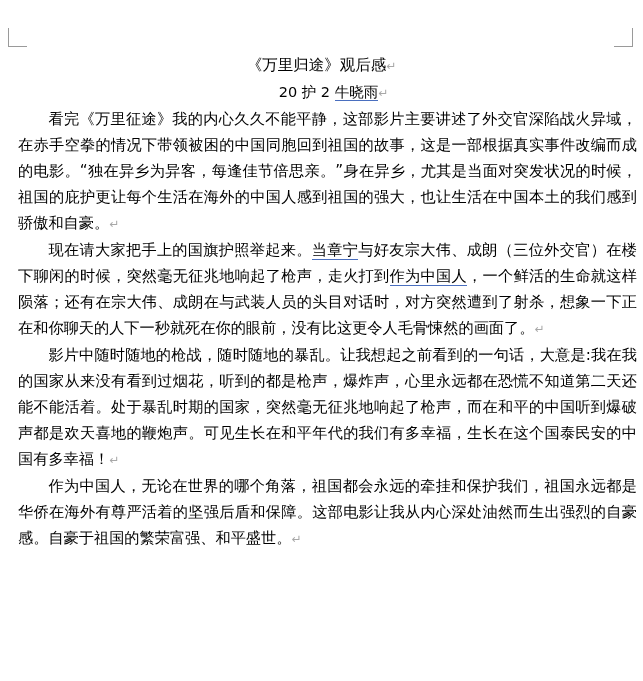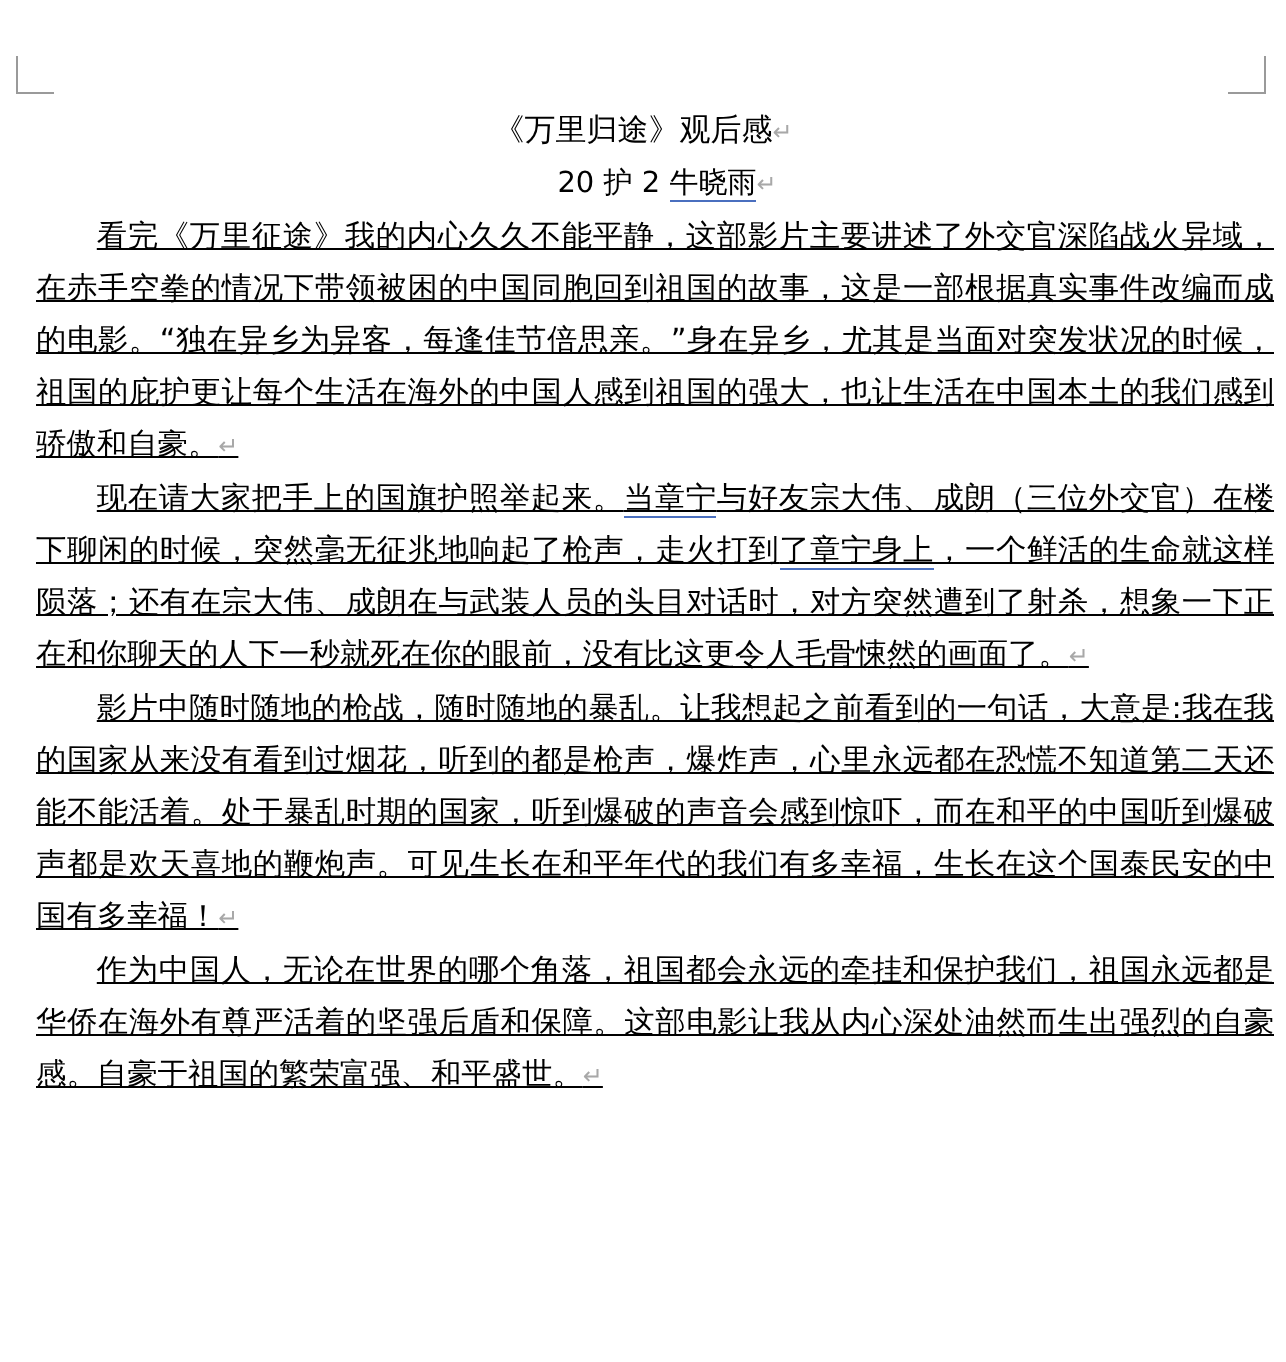--- a/index.html
+++ b/index.html
@@ -54,21 +54,20 @@
 
   .para {
     font-size: 15.2px;
     line-height: 26px;
     text-align: justify;
     text-justify: inter-ideograph;
     text-indent: 2em;
     margin: 0;
     padding: 0 6px 0 18px;
     letter-spacing: 0px;
-    text-decoration: underline;
   }
 
   
   .uline {
     border-bottom: 1px solid #4a6fbf;
     color: #000000;
   }
 
   
   .pilcrow {
@@ -92,19 +91,19 @@
     <div class="line-title">
       <span>《万里归途》观后感</span><span class="pilcrow">↵</span>
     </div>
 
     <div class="line-author">
       <span>20 护 2 </span><span class="uline">牛晓雨</span><span class="pilcrow">↵</span>
     </div>
 
     <div id="paragraphs">
         <div class="para"><span>看完《万里征途》我的内心久久不能平静，这部影片主要讲述了外交官深陷战火异域，在赤手空拳的情况下带领被困的中国同胞回到祖国的故事，这是一部根据真实事件改编而成的电影。“独在异乡为异客，每逢佳节倍思亲。”身在异乡，尤其是当面对突发状况的时候，祖国的庇护更让每个生活在海外的中国人感到祖国的强大，也让生活在中国本土的我们感到骄傲和自豪。</span><span class="pilcrow">↵</span></div>
-        <div class="para"><span>现在请大家把手上的国旗护照举起来。</span><span class="uline">当章宁</span><span>与好友宗大伟、成朗（三位外交官）在楼下聊闲的时候，突然毫无征兆地响起了枪声，走火打到</span><span class="uline">了章宁身上</span><span>，一个鲜活的生命就这样陨落；还有在宗大伟、成朗在与武装人员的头目对话时，对方突然遭到了射杀，想象一下正在和你聊天的人下一秒就死在你的眼前，没有比这更令人毛骨悚然的画面了。</span><span class="pilcrow">↵</span></div>
-        <div class="para"><span>影片中随时随地的枪战，随时随地的暴乱。让我想起之前看到的一句话，大意是:我在我的国家从来没有看到过烟花，听到的都是枪声，爆炸声，心里永远都在恐慌不知道第二天还能不能活着。处于暴乱时期的国家，听到爆破的声音会感到惊吓，而在和平的中国听到爆破声都是欢天喜地的鞭炮声。可见生长在和平年代的我们有多幸福，生长在这个国泰民安的中国有多幸福！</span><span class="pilcrow">↵</span></div>
+        <div class="para"><span>现在请大家把手上的国旗护照举起来。</span><span class="uline">当章宁</span><span>与好友宗大伟、成朗（三位外交官）在楼下聊闲的时候，突然毫无征兆地响起了枪声，走火打到</span><span class="uline">作为中国人</span><span>，一个鲜活的生命就这样陨落；还有在宗大伟、成朗在与武装人员的头目对话时，对方突然遭到了射杀，想象一下正在和你聊天的人下一秒就死在你的眼前，没有比这更令人毛骨悚然的画面了。</span><span class="pilcrow">↵</span></div>
+        <div class="para"><span>影片中随时随地的枪战，随时随地的暴乱。让我想起之前看到的一句话，大意是:我在我的国家从来没有看到过烟花，听到的都是枪声，爆炸声，心里永远都在恐慌不知道第二天还能不能活着。处于暴乱时期的国家，突然毫无征兆地响起了枪声，而在和平的中国听到爆破声都是欢天喜地的鞭炮声。可见生长在和平年代的我们有多幸福，生长在这个国泰民安的中国有多幸福！</span><span class="pilcrow">↵</span></div>
         <div class="para"><span>作为中国人，无论在世界的哪个角落，祖国都会永远的牵挂和保护我们，祖国永远都是华侨在海外有尊严活着的坚强后盾和保障。这部电影让我从内心深处油然而生出强烈的自豪感。自豪于祖国的繁荣富强、和平盛世。</span><span class="pilcrow">↵</span></div>
       </div>
 
   </div>
 </div>
 
 </body></html>

